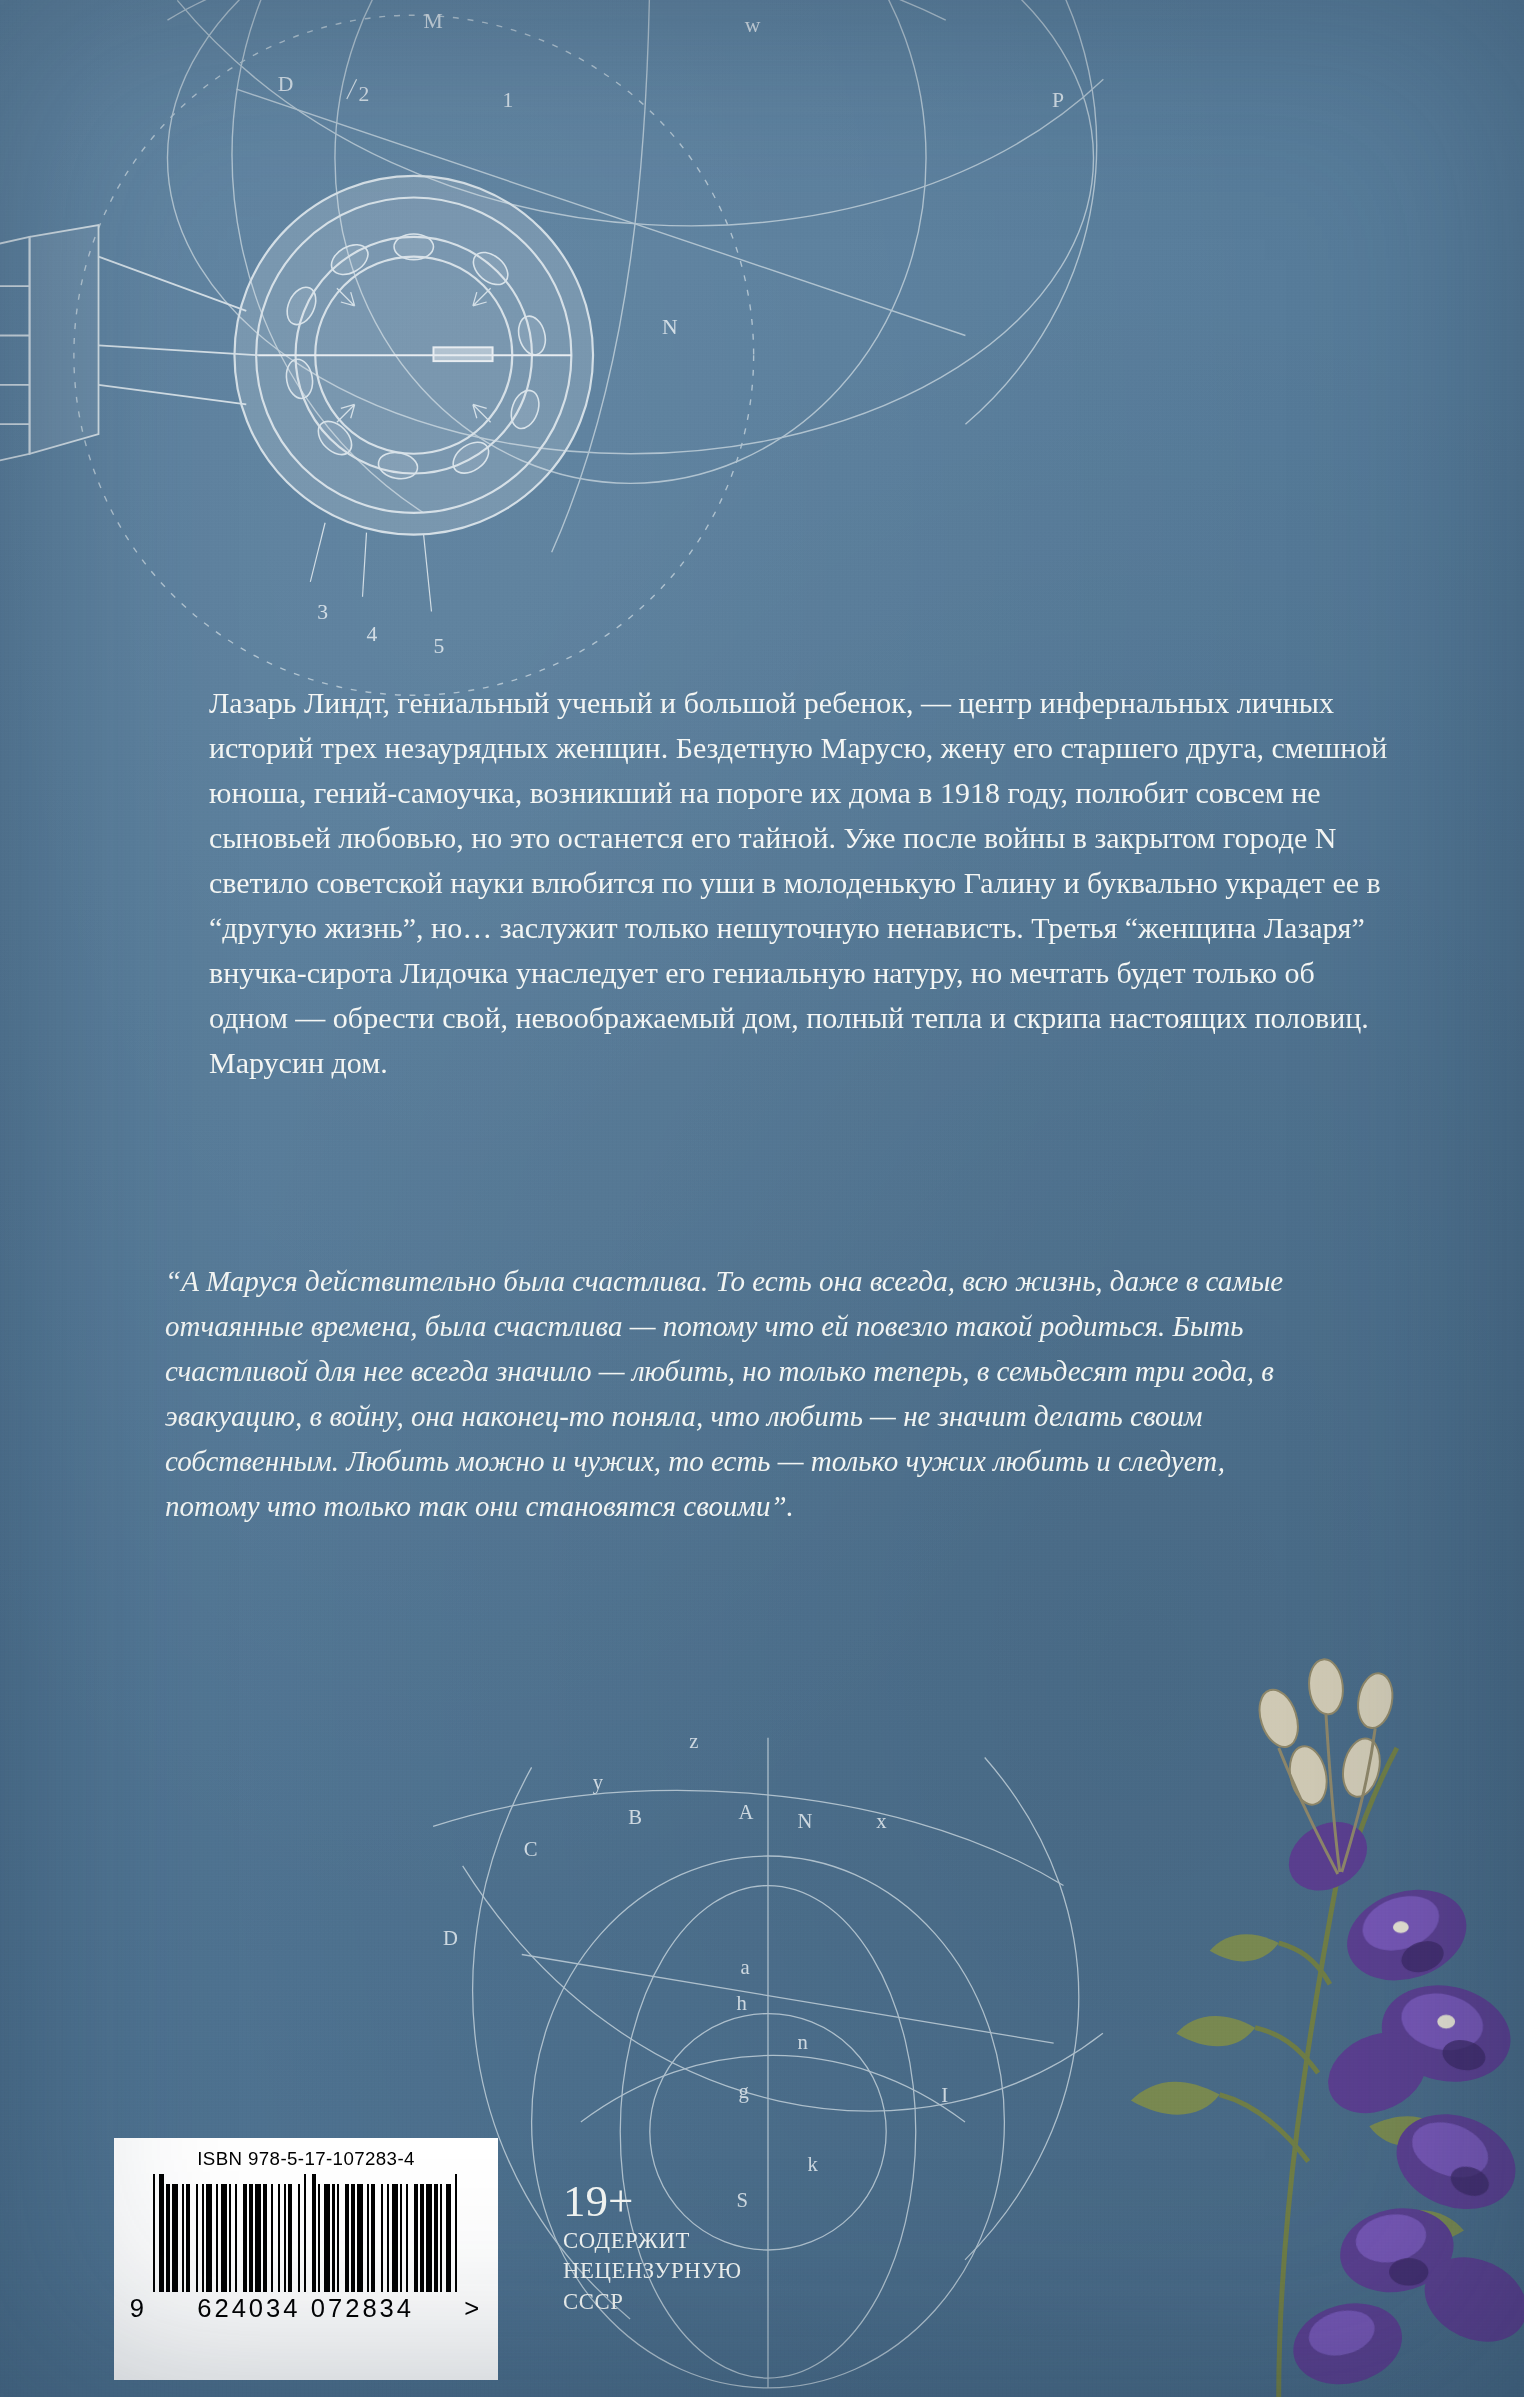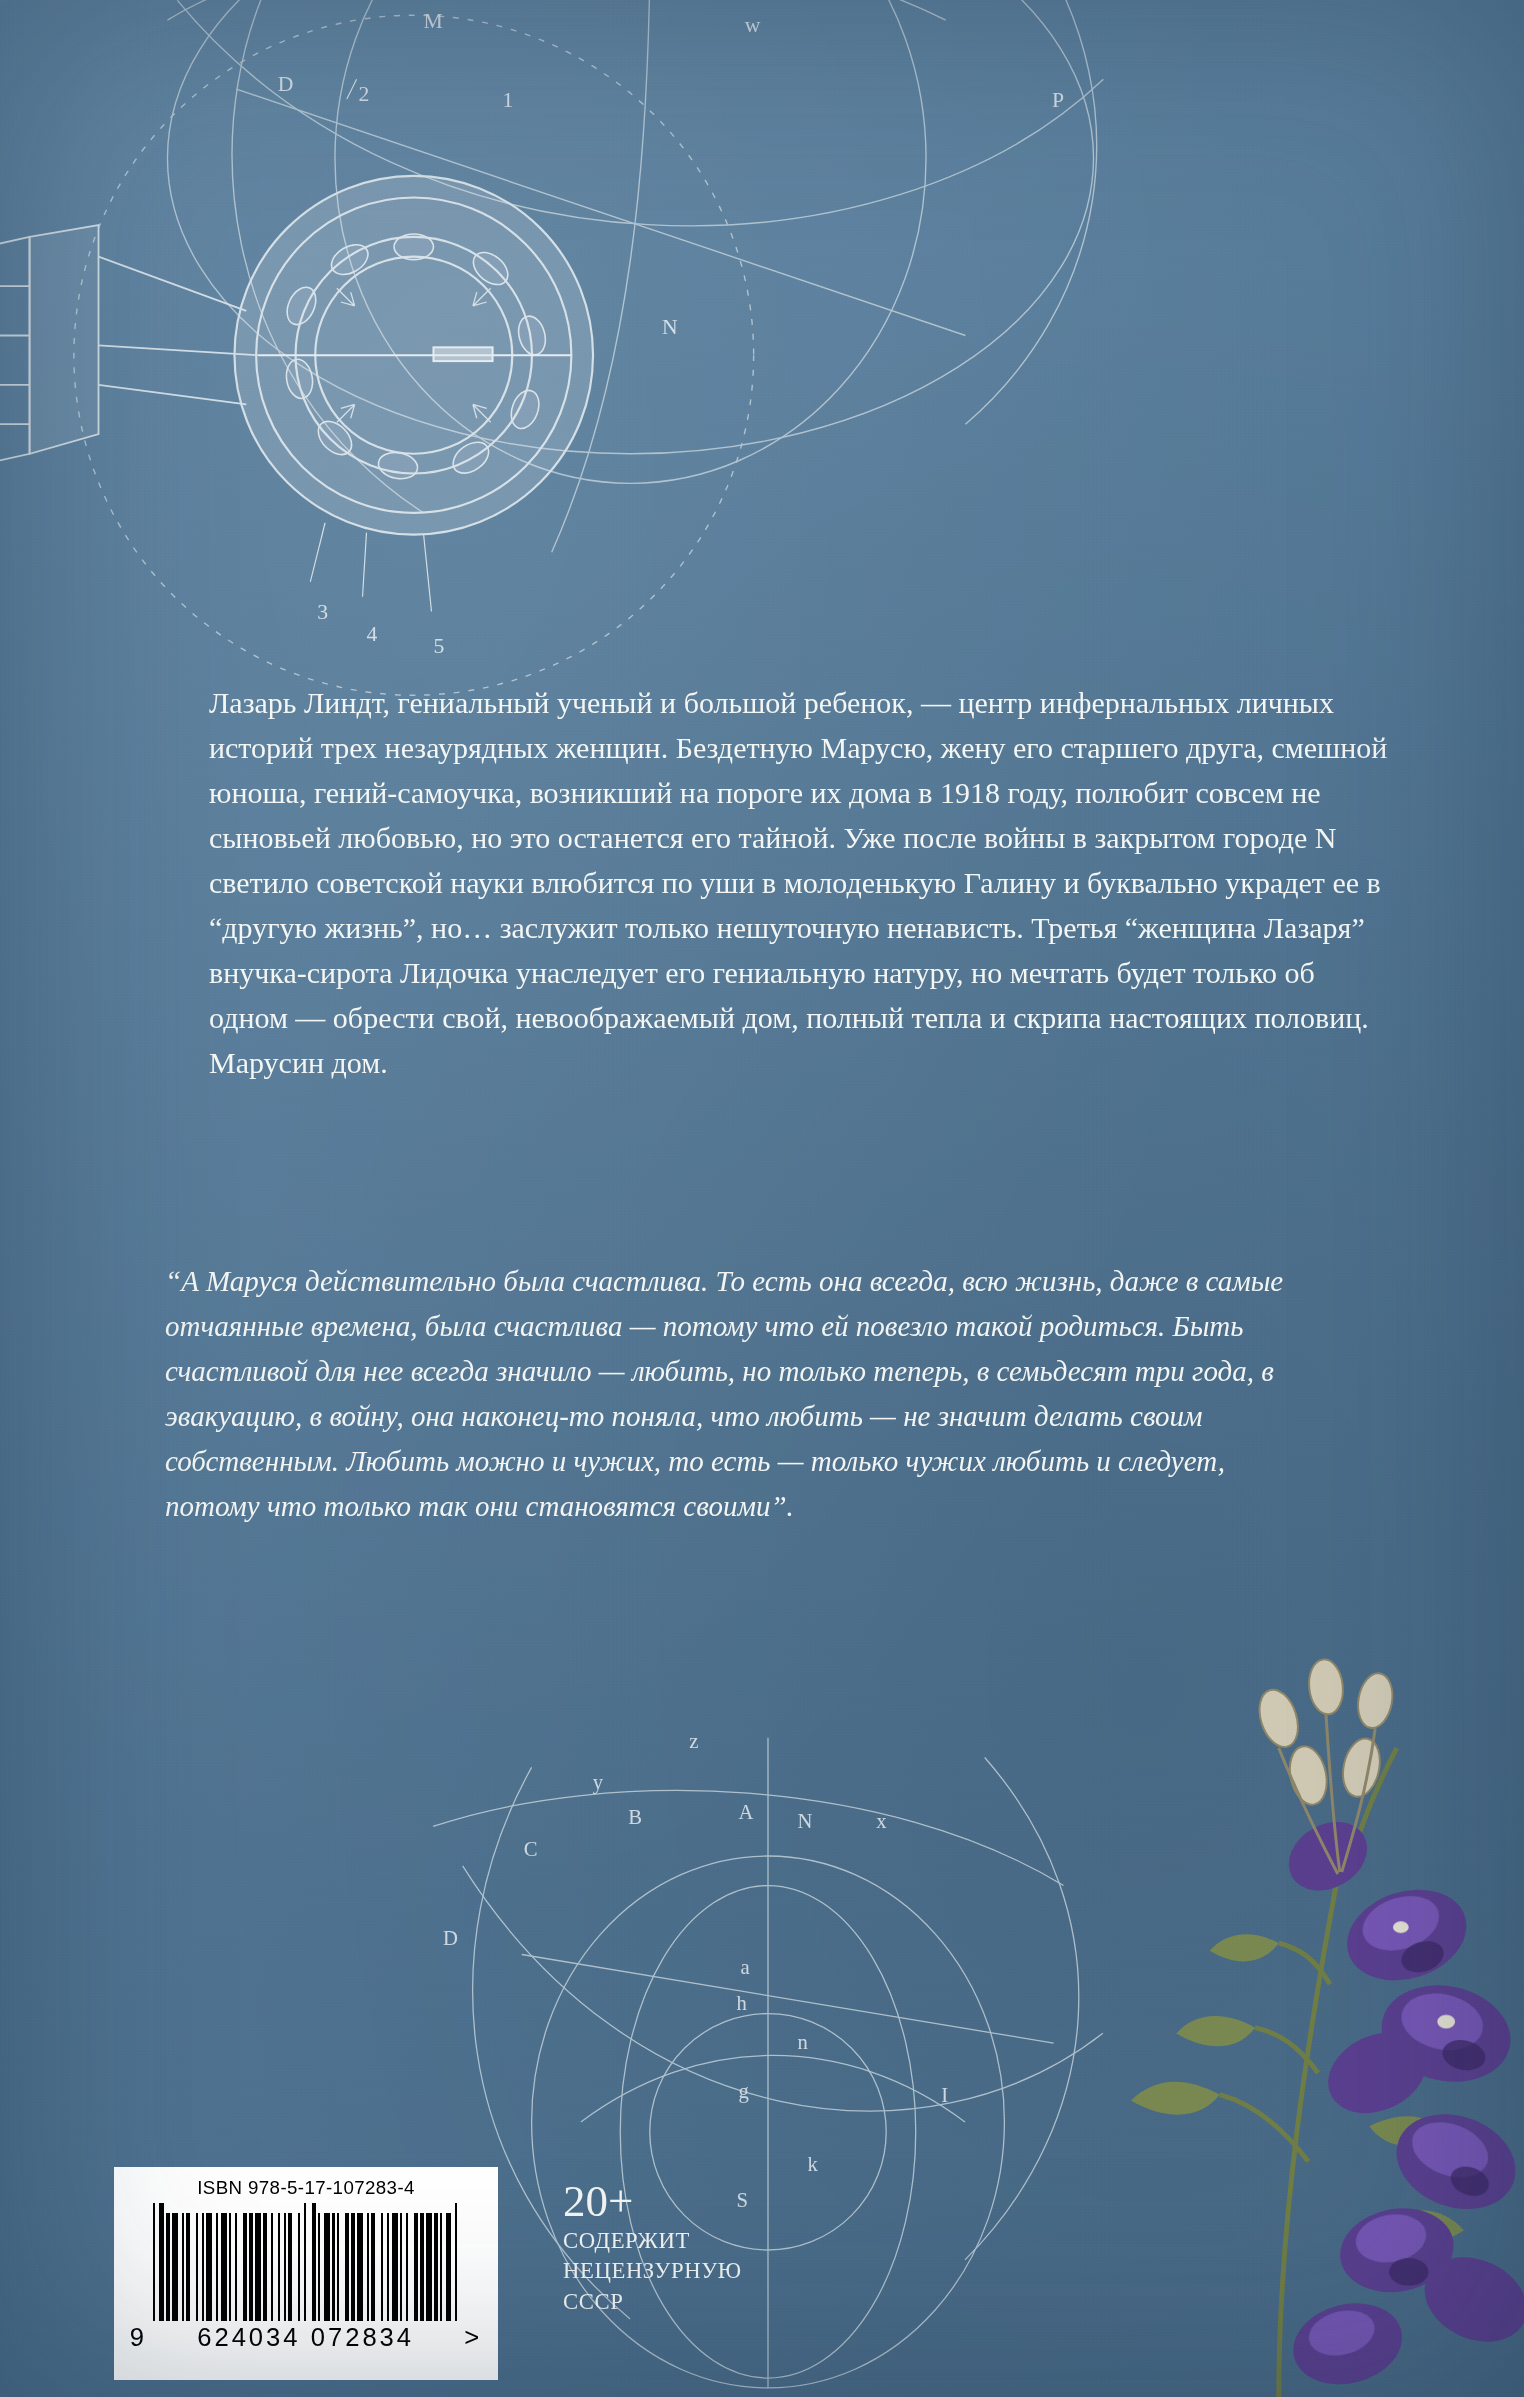--- a/index.html
+++ b/index.html
@@ -139,21 +139,21 @@
     writing-mode: vertical-rl;
     font-family: "Liberation Serif", serif;
   }
 
   
   .barcode-box {
     position: absolute;
     left: 114px;
     bottom: 17.7px;
     width: 384px;
-    height: 213px;
+    height: 242px;
     background: #ffffff;
     color: #000;
     box-sizing: border-box;
     padding: 9.9px 13.8px 7.9px 13.8px;
   }
   .isbn-line {
     font-family: "Liberation Sans", sans-serif;
     font-size: 18.7px;
     letter-spacing: 0.4px;
     text-align: center;
@@ -526,21 +526,21 @@
         <i style="width: 2px; background: transparent; height: 100%;"></i>
       </div>
     <div class="barcode-digits">
       <span>9</span>
       <span>624034 072834</span>
       <span>&gt;</span>
     </div>
   </div>
 
   <div class="age-block">
-    <div class="age-num">20+</div>
+    <div class="age-num">19+</div>
     <div class="age-text">СОДЕРЖИТ</div>
     <div class="age-text">НЕЦЕНЗУРНУЮ</div>
     <div class="age-text">СССР</div>
   </div>
 
   <div class="grain"></div>
   <div class="vignette"></div>
 </div>
 
 

